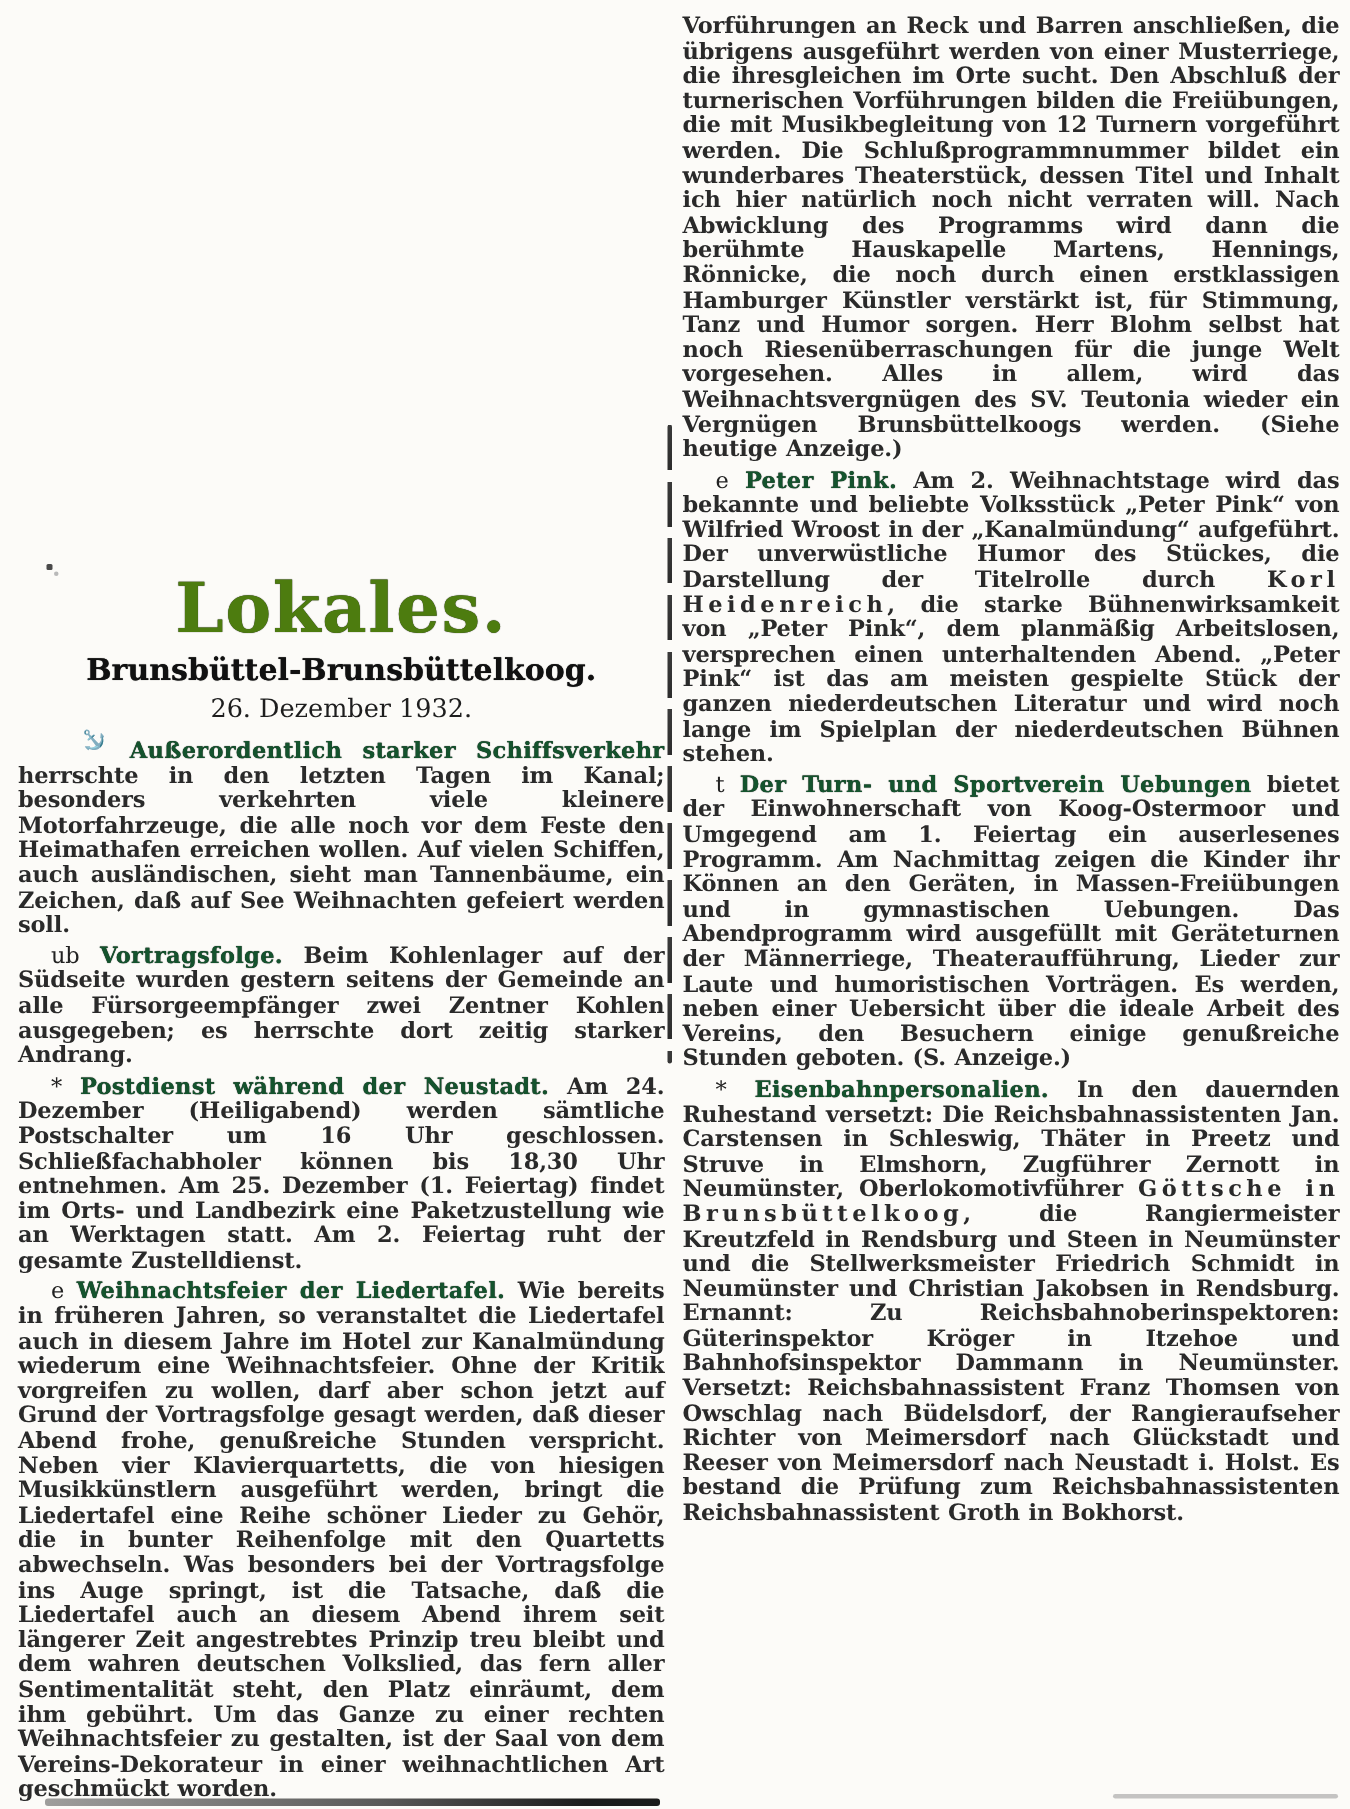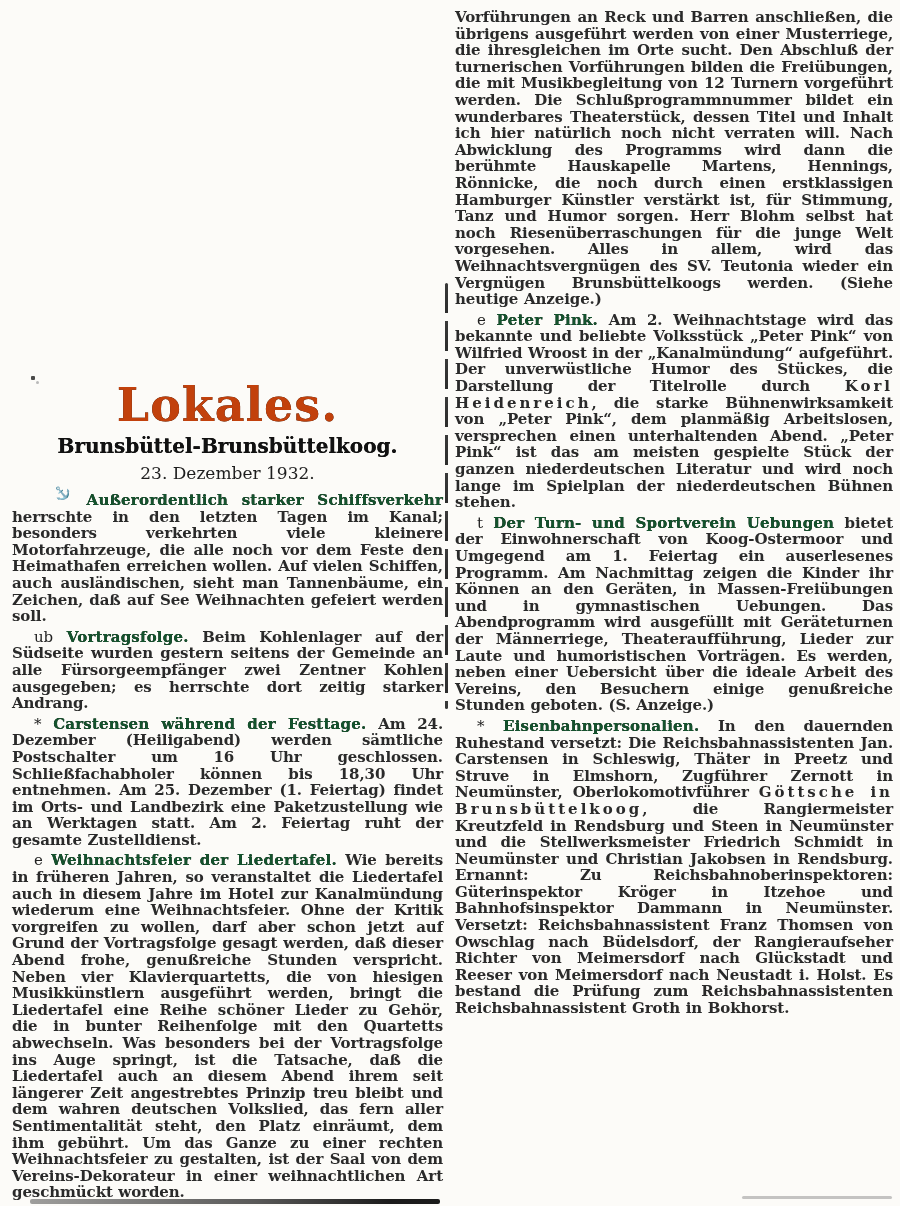--- a/index.html
+++ b/index.html
@@ -18,21 +18,21 @@
   .col {
     position: absolute;
     top: 0;
   }
   .col-left  { left: 12px;  width: 431px; height: 1206px; }
   .col-right { left: 455px; width: 438px; top: 5px; }
 
   .masthead { margin-top: 382px; text-align: center; }
   .section-heading {
     font-size: 46px; line-height: 1.0; font-weight: 700;
-    letter-spacing: 1px; color: #c2410c;
+    letter-spacing: 1px; color: #4d7c0f;
     text-shadow: 0 0 0.6px #111;
     margin: 0;
   }
   .place-heading {
     font-size: 20px; line-height: 1.1; font-weight: 700;
     color: #111; text-shadow: 0 0 0.5px #111;
     margin: 7px 0 0 0;
   }
   .date-line {
     font-size: 17px; font-weight: 400; color: #1e1e1e;
@@ -105,38 +105,38 @@
 </head>
 <body>
 
 <div class="page">
 
   <div class="col col-left">
 
     <div class="masthead">
       <h1 class="section-heading">Lokales.</h1>
       <h2 class="place-heading">Brunsbüttel-Brunsbüttelkoog.</h2>
-      <div class="date-line">23. Dezember 1932.</div>
+      <div class="date-line">26. Dezember 1932.</div>
     </div>
 
     <p class="para">
       <span class="ornament">⚓</span>
       <span class="lead">Außerordentlich starker Schiffsverkehr</span>
       <span>herrschte in den letzten Tagen im Kanal; besonders verkehrten viele kleinere Motorfahrzeuge, die alle noch vor dem Feste den Heimathafen erreichen wollen. Auf vielen Schiffen, auch ausländischen, sieht man Tannenbäume, ein Zeichen, daß auf See Weihnachten gefeiert werden soll.</span>
     </p>
 
     <p class="para">
       <span class="prefix">ub</span>
       <span class="lead">Vortragsfolge.</span>
       <span>Beim Kohlenlager auf der Südseite wurden gestern seitens der Gemeinde an alle Fürsorgeempfänger zwei Zentner Kohlen ausgegeben; es herrschte dort zeitig starker Andrang.</span>
     </p>
 
     <p class="para">
       <span class="prefix">*</span>
-      <span class="lead">Carstensen während der Festtage.</span>
+      <span class="lead">Postdienst während der Neustadt.</span>
       <span>Am 24. Dezember (Heiligabend) werden sämtliche Postschalter um 16 Uhr geschlossen. Schließfachabholer können bis 18,30 Uhr entnehmen. Am 25. Dezember (1. Feiertag) findet im Orts- und Landbezirk eine Paketzustellung wie an Werktagen statt. Am 2. Feiertag ruht der gesamte Zustelldienst.</span>
     </p>
 
     <p class="para">
       <span class="prefix">e</span>
       <span class="lead">Weihnachtsfeier der Liedertafel.</span>
       <span>Wie bereits in früheren Jahren, so veranstaltet die Liedertafel auch in diesem Jahre im Hotel zur Kanalmündung wiederum eine Weihnachtsfeier. Ohne der Kritik vorgreifen zu wollen, darf aber schon jetzt auf Grund der Vortragsfolge gesagt werden, daß dieser Abend frohe, genußreiche Stunden verspricht. Neben vier Klavierquartetts, die von hiesigen Musikkünstlern ausgeführt werden, bringt die Liedertafel eine Reihe schöner Lieder zu Gehör, die in bunter Reihenfolge mit den Quartetts abwechseln. Was besonders bei der Vortragsfolge ins Auge springt, ist die Tatsache, daß die Liedertafel auch an diesem Abend ihrem seit längerer Zeit angestrebtes Prinzip treu bleibt und dem wahren deutschen Volkslied, das fern aller Sentimentalität steht, den Platz einräumt, dem ihm gebührt. Um das Ganze zu einer rechten Weihnachtsfeier zu gestalten, ist der Saal von dem Vereins-Dekorateur in einer weihnachtlichen Art geschmückt worden.</span>
     </p>
 
   </div>

